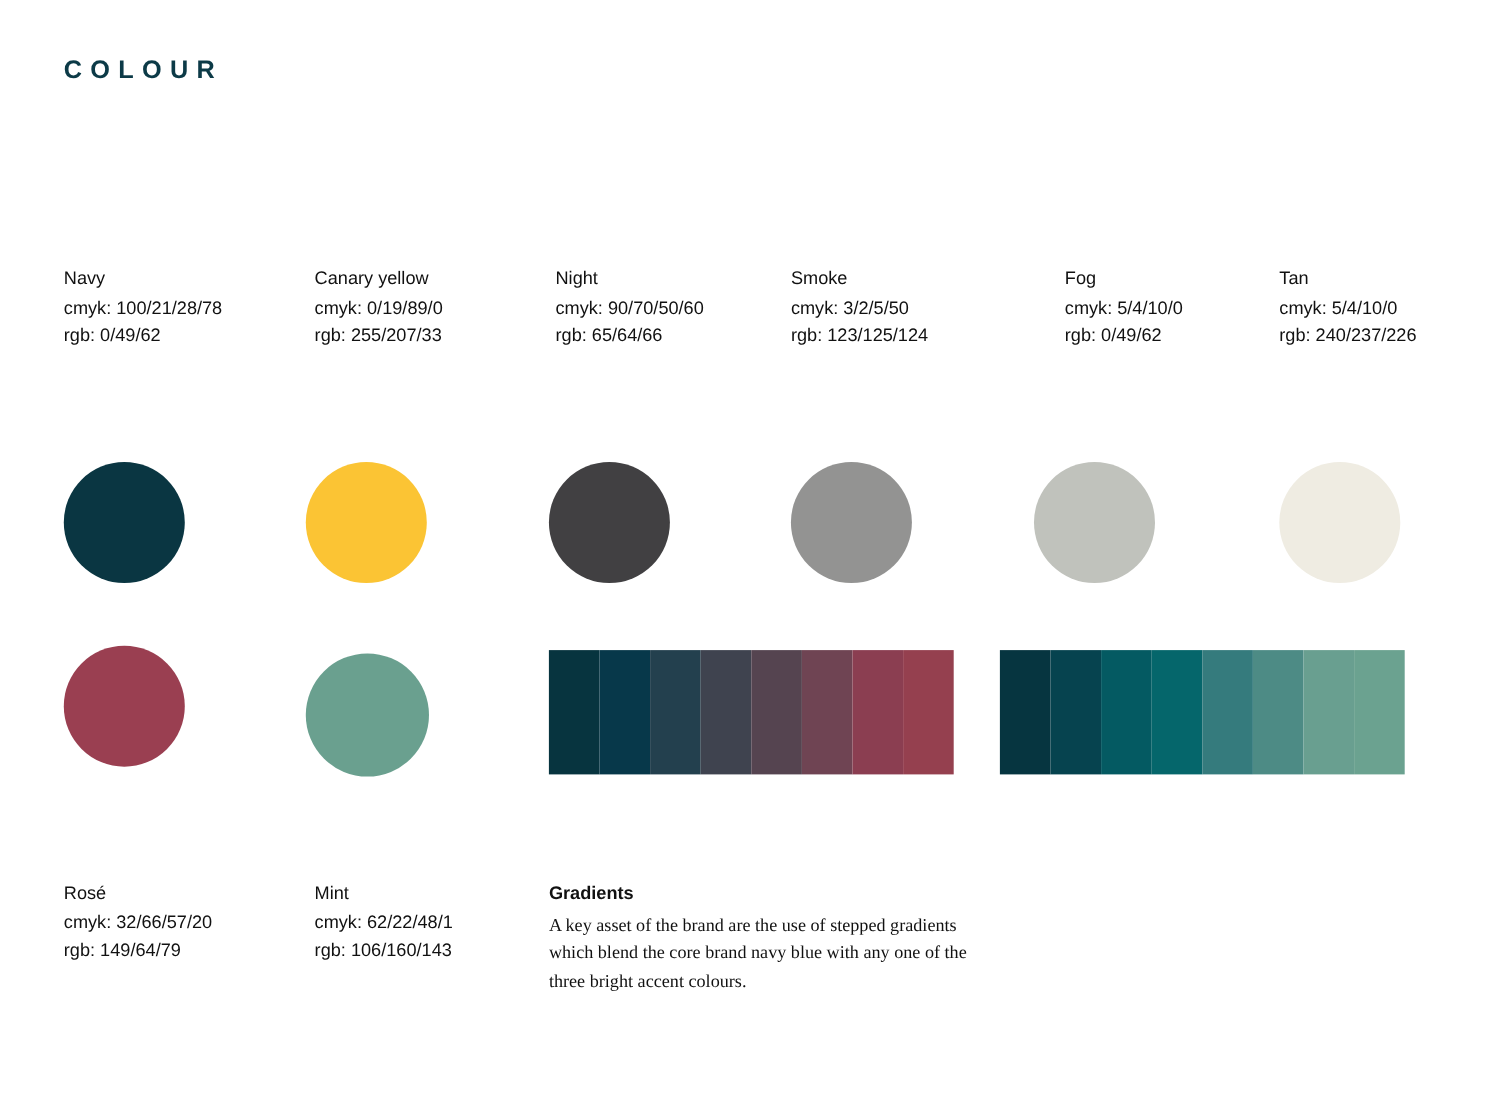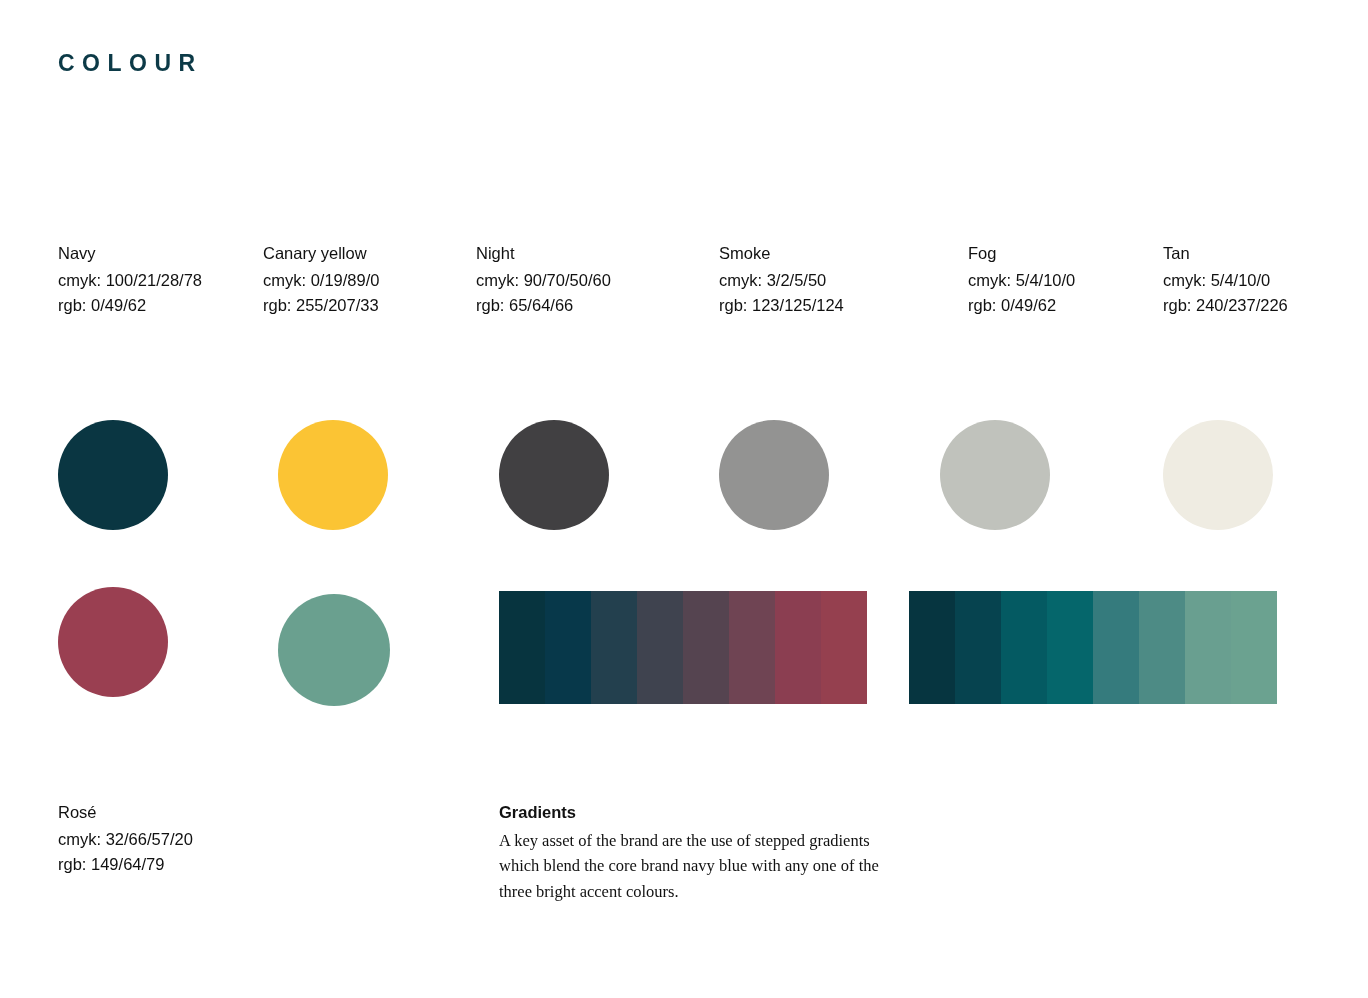--- a/index.html
+++ b/index.html
@@ -31,22 +31,22 @@
     letter-spacing: 7.5px;
     color: #0c3a47;
   }
 
   
   .col {
     position: absolute;
     width: 215px;
   }
   .col-0 { left: 58px;   }
-  .col-1 { left: 263px;  }
-  .col-2 { left: 476px;  }
+  .col-1 { left: 286px;  }
+  .col-2 { left: 505px;  }
   .col-3 { left: 719px;  }
   .col-4 { left: 940px;  }
   .col-5 { left: 1163px; }
 
   
   .caption { font-size: 16.5px; line-height: 25px; color: #111111; }
   .caption .name {
     font-weight: normal;
     font-size: 16.5px;
     display: block;
@@ -166,19 +166,24 @@
       <div class="step" style="background-color: rgb(105, 159, 144);"></div>
       <div class="step" style="background-color: rgb(107, 162, 144);"></div>
     </div>
 
   <div class="col col-0 caption row2-captions" style="position:absolute;">
     <span class="name">Rosé</span>
     <span class="spec">cmyk: 32/66/57/20</span>
     <span class="spec">rgb: 149/64/79</span>
   </div>
 
+  <div class="col col-1 caption row2-captions" style="position:absolute;">
+    <span class="name">Mint</span>
+    <span class="spec">cmyk: 62/22/48/1</span>
+    <span class="spec">rgb: 106/160/143</span>
+  </div>
 
   <div class="gradients-text">
     <span class="name">Gradients</span>
     <span class="body">A key asset of the brand are the use of stepped gradients which blend the core brand navy blue with any one of the three bright accent colours.</span>
   </div>
 
 </div>
 
 </body></html>

